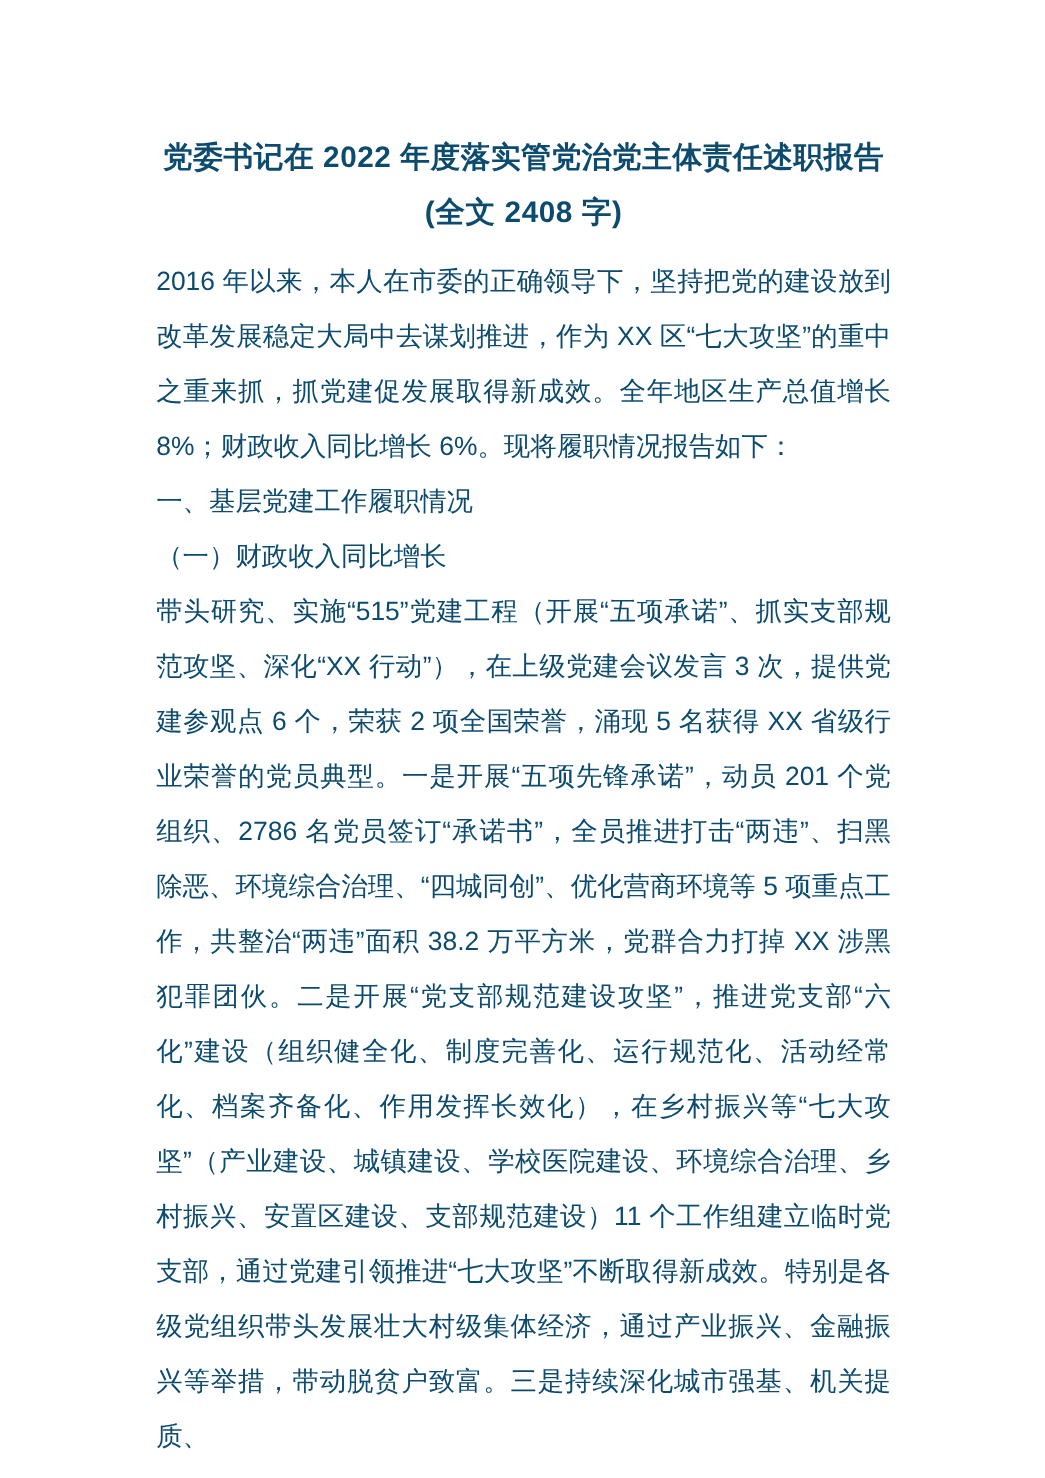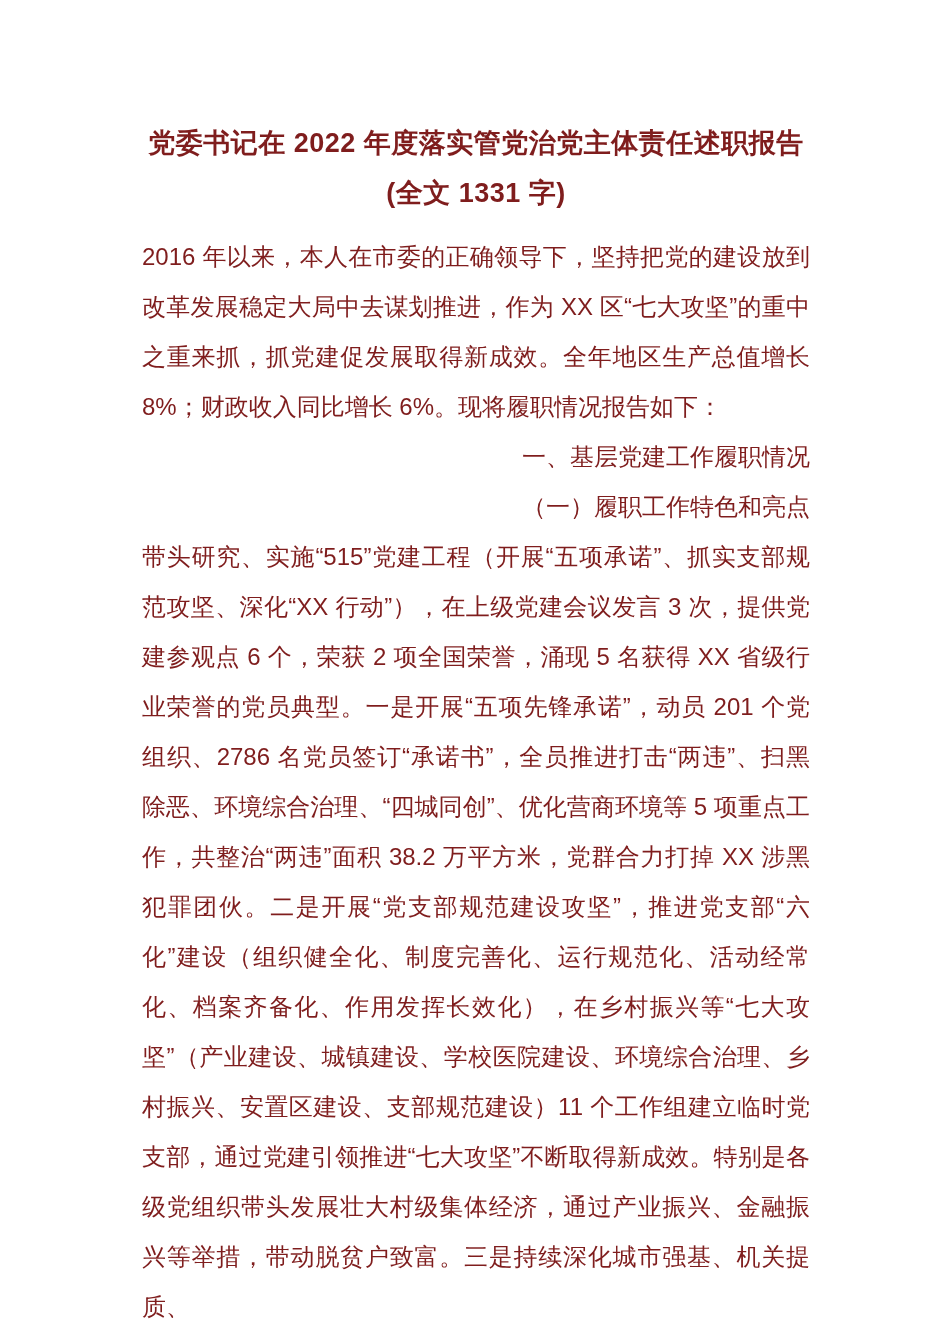--- a/index.html
+++ b/index.html
@@ -9,21 +9,21 @@
   }
   .page {
     position: relative;
     width: 950px;
     height: 1344px;
     background: #ffffff;
     box-sizing: border-box;
     padding: 118px 140px 0 142px;
     overflow: hidden;
     font-family: "Liberation Sans", sans-serif;
-    color: #7f1d1d;
+    color: #0c4a6e;
   }
   .doc-title {
     text-align: center;
     font-weight: bold;
     font-size: 27px;
     line-height: 50px;
     letter-spacing: 0.5px;
   }
   .doc-body {
     margin-top: 14px;
@@ -31,32 +31,32 @@
   .para {
     font-size: 24px;
     line-height: 50px;
     text-align: justify;
     margin: 0;
     word-break: break-all;
   }
   .heading {
     font-size: 24px;
     line-height: 50px;
-    text-align: right;
+    text-align: left;
     margin: 0;
   }
 </style>
 </head>
 <body>
 
 <div class="page">
   <div class="doc-title">
     <div>党委书记在 2022 年度落实管党治党主体责任述职报告</div>
-    <div>(全文 1331 字)</div>
+    <div>(全文 2408 字)</div>
   </div>
 
   <div class="doc-body">
     <p class="para">2016 年以来，本人在市委的正确领导下，坚持把党的建设放到改革发展稳定大局中去谋划推进，作为 XX 区“七大攻坚”的重中之重来抓，抓党建促发展取得新成效。全年地区生产总值增长 8%；财政收入同比增长 6%。现将履职情况报告如下：</p>
     <p class="heading">一、基层党建工作履职情况</p>
-    <p class="heading">（一）履职工作特色和亮点</p>
+    <p class="heading">（一）财政收入同比增长</p>
     <p class="para">带头研究、实施“515”党建工程（开展“五项承诺”、抓实支部规范攻坚、深化“XX 行动”），在上级党建会议发言 3 次，提供党建参观点 6 个，荣获 2 项全国荣誉，涌现 5 名获得 XX 省级行业荣誉的党员典型。一是开展“五项先锋承诺”，动员 201 个党组织、2786 名党员签订“承诺书”，全员推进打击“两违”、扫黑除恶、环境综合治理、“四城同创”、优化营商环境等 5 项重点工作，共整治“两违”面积 38.2 万平方米，党群合力打掉 XX 涉黑犯罪团伙。二是开展“党支部规范建设攻坚”，推进党支部“六化”建设（组织健全化、制度完善化、运行规范化、活动经常化、档案齐备化、作用发挥长效化），在乡村振兴等“七大攻坚”（产业建设、城镇建设、学校医院建设、环境综合治理、乡村振兴、安置区建设、支部规范建设）11 个工作组建立临时党支部，通过党建引领推进“七大攻坚”不断取得新成效。特别是各级党组织带头发展壮大村级集体经济，通过产业振兴、金融振兴等举措，带动脱贫户致富。三是持续深化城市强基、机关提质、</p>
   </div>
 </div>
 
 </body></html>

